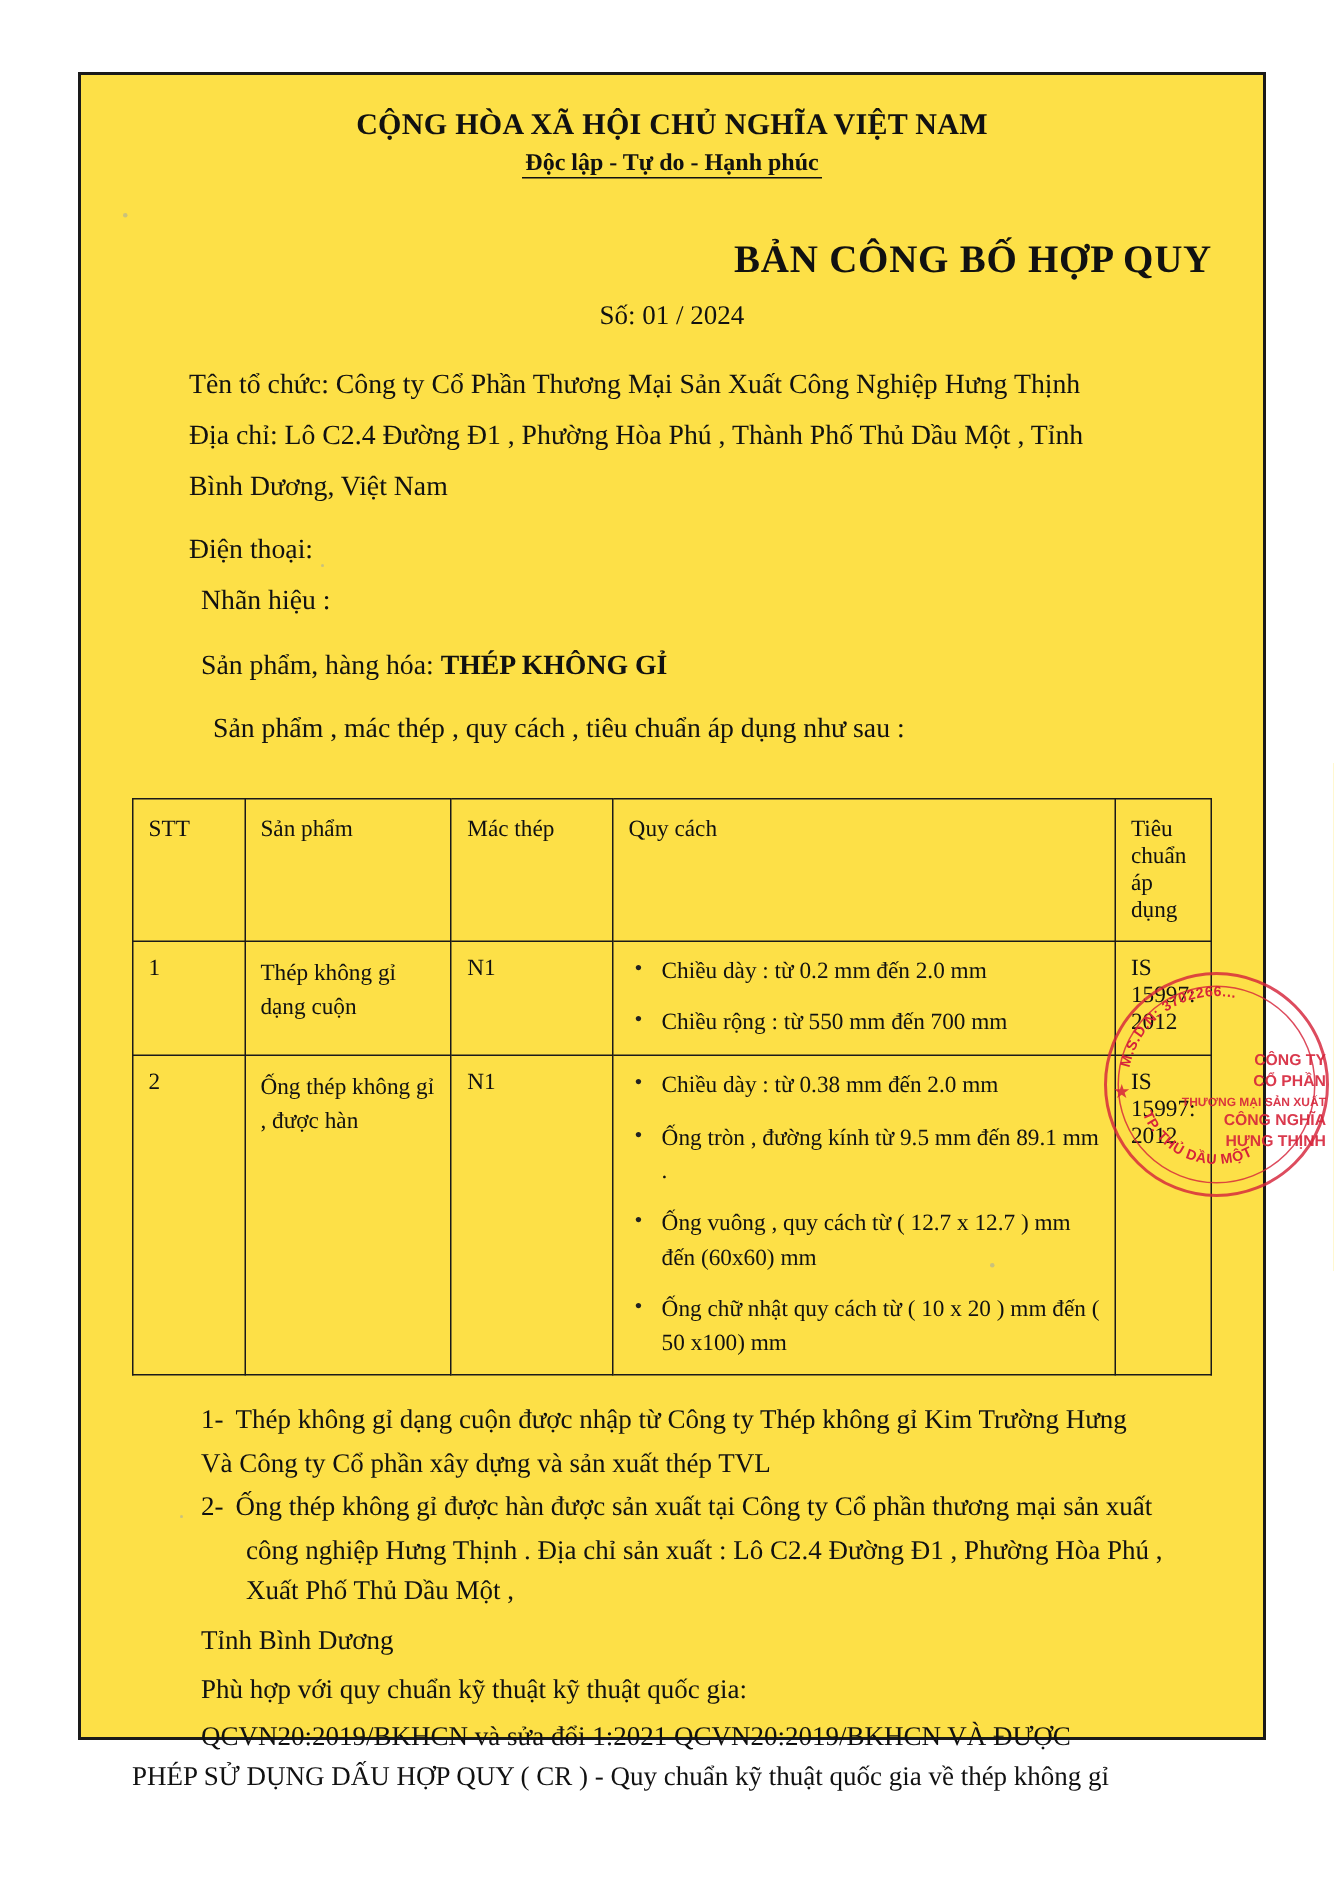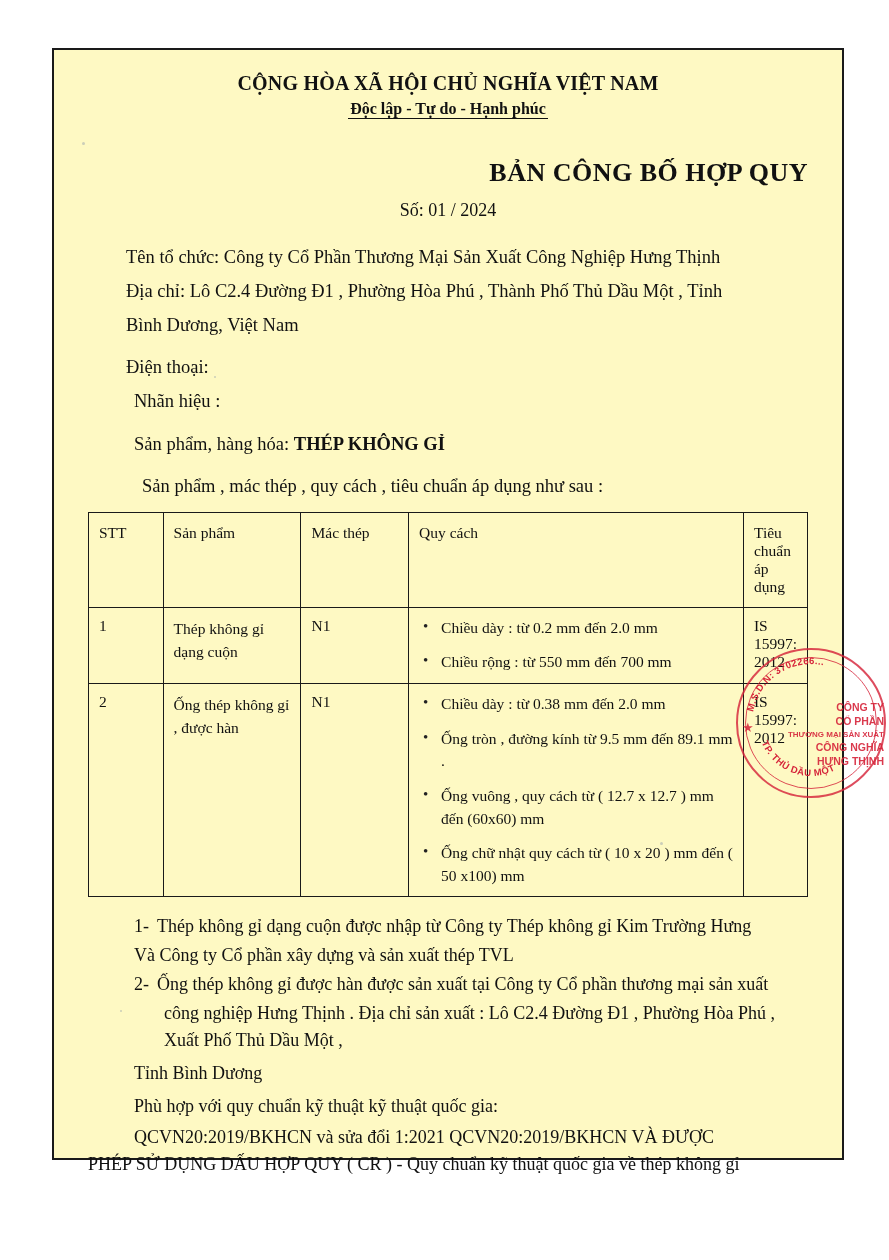--- a/index.html
+++ b/index.html
@@ -18,21 +18,21 @@
 
   
   .page-frame {
     position: absolute;
     left: 52px;
     top: 48px;
     width: 792px;
     height: 1112px;
     border: 2px solid #1a1a1a;
     box-sizing: border-box;
-    background: #fef9c3;
+    background: #fde047;
   }
 
   .content {
     position: absolute;
     left: 0;
     top: 0;
     right: 0;
     bottom: 0;
     padding: 22px 34px 0 34px;
     box-sizing: border-box;
@@ -84,21 +84,21 @@
   .indent-3 { padding-left: 54px; }
   .bold { font-weight: bold; }
   .prod-line { margin-top: 14px !important; }
   .brand-line { margin-top: 6px !important; }
   .spec-line { margin-top: 14px !important; }
 
   
   table.spec-table {
     width: 100%;
     border-collapse: collapse;
-    margin-top: 12px;
+    margin-top: 32px;
     font-size: 15.5px;
   }
   table.spec-table th,
   table.spec-table td {
     border: 1px solid #1a1a1a;
     padding: 9px 10px;
     vertical-align: top;
     text-align: left;
     font-weight: normal;
   }

